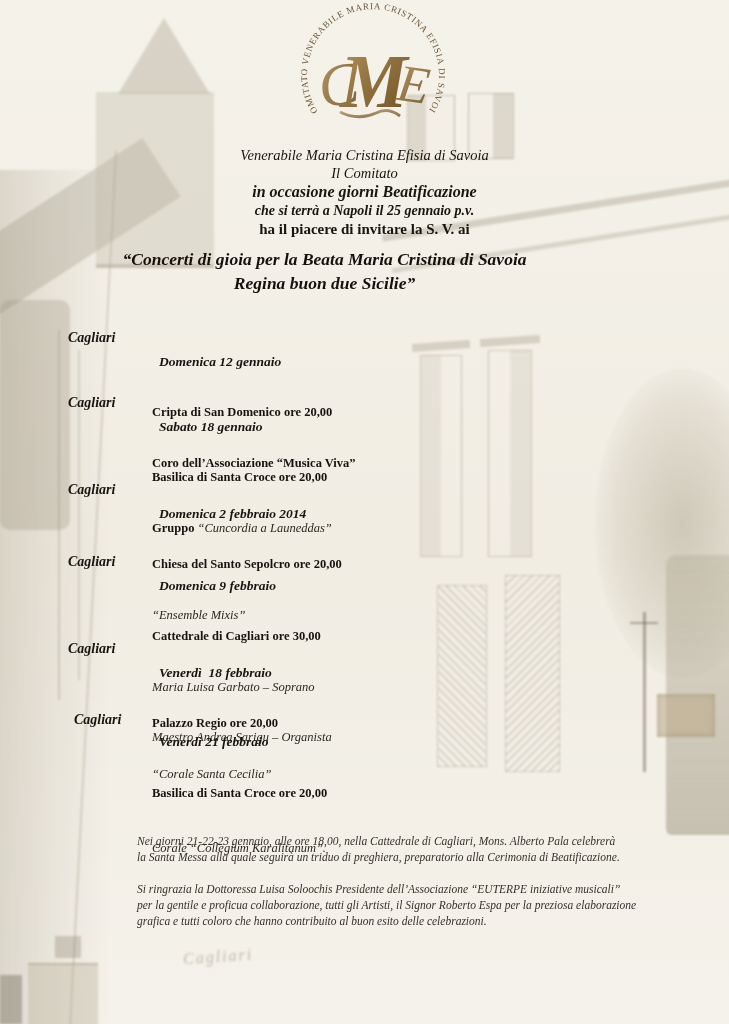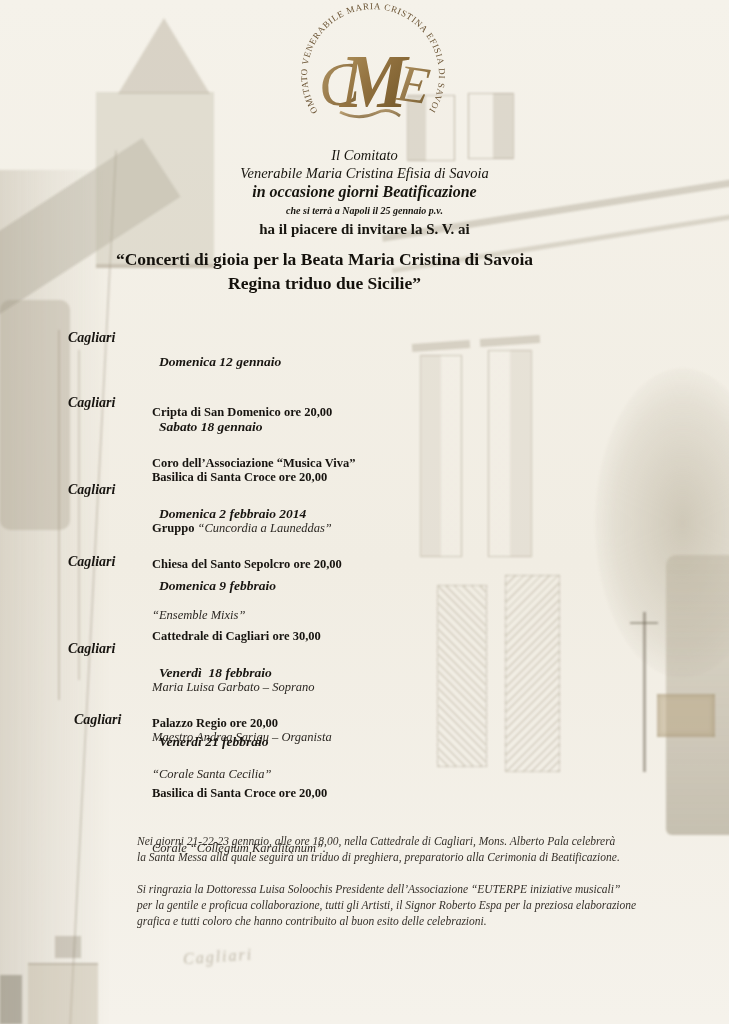--- a/index.html
+++ b/index.html
@@ -55,24 +55,24 @@
   .bg-signature{left:183px;top:948px;font-size:16px;font-style:italic;
     color:rgba(150,140,118,.55);transform:rotate(-4deg);letter-spacing:2px;}
   
   .logo{position:absolute;top:2px;left:50%;margin-left:-77px;width:170px;height:142px;}
   .logo .ring{font-family:"Liberation Serif",serif;font-size:9px;letter-spacing:.8px;fill:#6b5434;}
   .logo .mono{font-family:"Liberation Serif",serif;font-style:italic;}
   
   .header{position:absolute;top:146px;left:0;width:729px;text-align:center;color:#17150f;}
   .h-it{font-size:14.5px;font-style:italic;line-height:18px;}
   .h-bi3{font-size:16px;font-style:italic;font-weight:bold;line-height:19px;}
-  .h-bi4{font-size:10px;font-style:italic;font-weight:bold;line-height:19px;}
+  .h-bi4{font-size:14px;font-style:italic;font-weight:bold;line-height:19px;}
   .h-b5{font-size:15px;font-weight:bold;line-height:19px;}
   .title{position:absolute;top:247px;left:0;width:649px;text-align:center;
-    font-size:17.5px;font-weight:bold;line-height:24px;color:#14110c;}
+    font-size:17.5px;font-weight:bold;font-style:italic;line-height:24px;color:#14110c;}
   
   .event{position:absolute;left:0;width:729px;color:#171410;}
   .event .city{position:absolute;left:68px;top:12px;font-size:14px;font-style:italic;font-weight:bold;}
   .event .content{position:absolute;left:152px;top:0;white-space:pre-wrap;}
   .ev-date{padding-left:7px;font-weight:bold;font-style:italic;font-size:13.5px;line-height:15px;}
   .ev-line{font-size:12.5px;line-height:14.5px;}
   [data-style="bold"]{font-weight:bold;}
   [data-style="italic"]{font-style:italic;color:#2b2722;}
   .event.spaced .ev-date{line-height:17px;}
   .event.spaced .ev-line{line-height:15px;}
@@ -133,30 +133,30 @@
       <g>
         <text class="mono" x="30" y="103" font-size="60" fill="url(#gold)" opacity="0.92" transform="rotate(-8 50 80)">C</text>
         <text class="mono" x="52" y="105" font-size="76" font-weight="bold" fill="url(#gold)">M</text>
         <text class="mono" x="110" y="99" font-size="52" fill="url(#gold)" opacity="0.92" transform="rotate(8 120 80)">E</text>
         <path d="M52,110 q18,9 36,1 q12,-6 24,3" stroke="url(#gold)" stroke-width="3" fill="none" opacity="0.8"></path>
       </g>
     </svg>
   </div>
 
   <div class="header">
+    <div class="h-it">Venerabile Maria Cristina Efisia di Savoia</div>
     <div class="h-it">Il Comitato</div>
-    <div class="h-it">Venerabile Maria Cristina Efisia di Savoia</div>
     <div class="h-bi3">in occasione giorni Beatificazione</div>
     <div class="h-bi4">che si terrà a Napoli il 25 gennaio p.v.</div>
     <div class="h-b5">ha il piacere di invitare la S. V. ai</div>
   </div>
 
   <div class="title">
     <div>“Concerti di gioia per la Beata Maria Cristina di Savoia</div>
-    <div>Regina triduo due Sicilie”</div>
+    <div>Regina buon due Sicilie”</div>
   </div>
 
   <div class="event" style="top:318px">
     <div class="city">Cagliari</div>
     <div class="content">
       <div class="ev-date">Domenica 12 gennaio</div>
       <div class="ev-line"><span data-style="bold">Cripta di San Domenico ore 20,00</span></div>
       <div class="ev-line"><span data-style="bold">Coro dell’Associazione “Musica Viva”</span></div>
     </div>
   </div>

